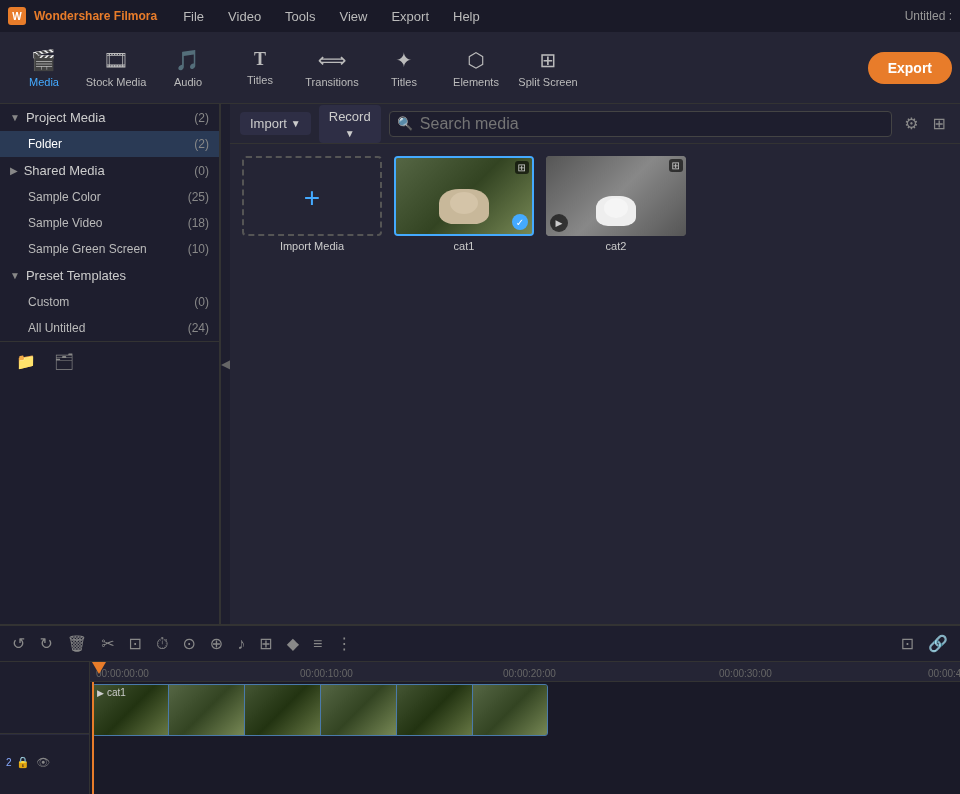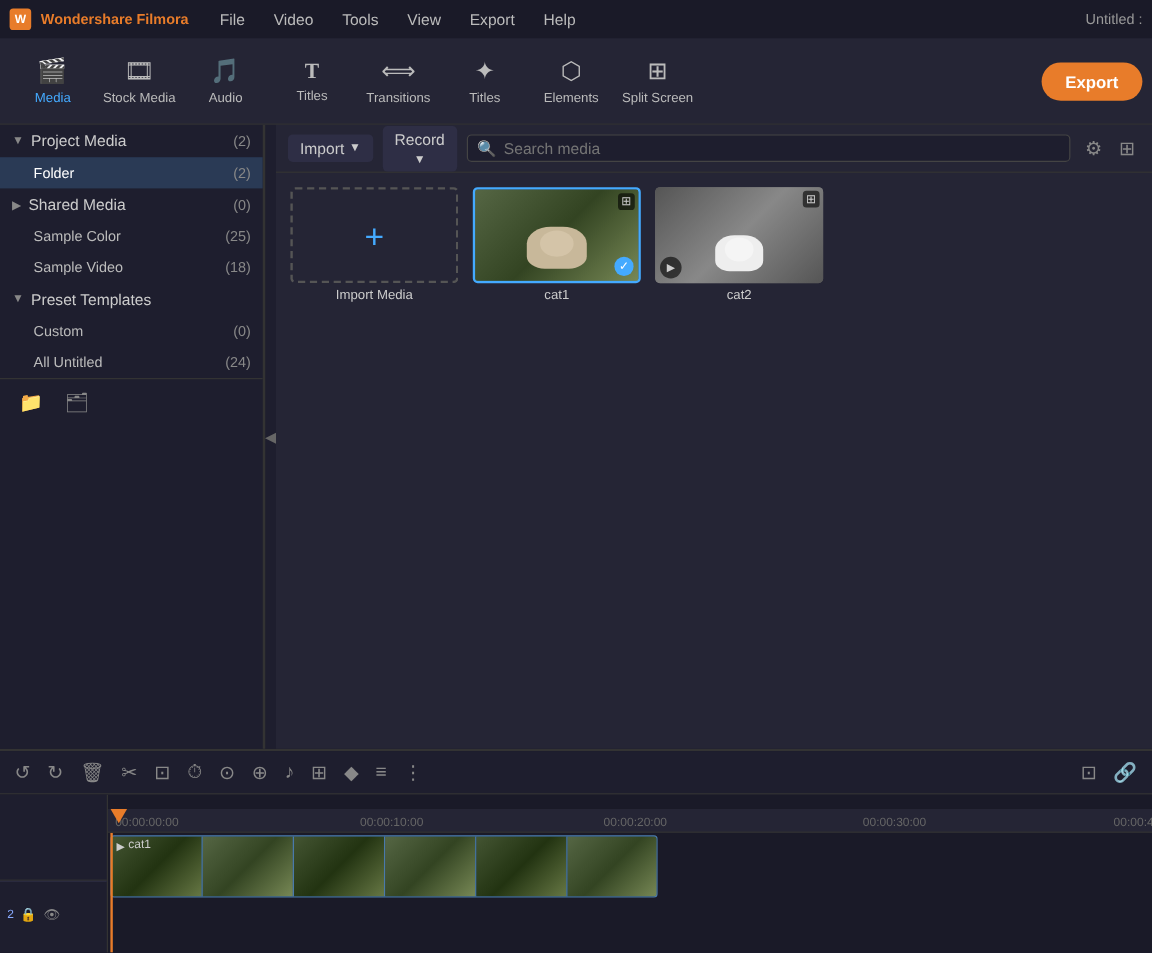--- a/index.html
+++ b/index.html
@@ -30,21 +30,21 @@
     .sidebar-item.active { background: #2a3a55; color: #fff; }
     .sidebar-item .count { margin-left: auto; color: #888; font-size: 12px; }
     .sidebar-bottom { display: flex; gap: 10px; padding: 8px 12px; border-top: 1px solid #333; }
 
     
     .content { flex: 1; background: #252535; display: flex; flex-direction: column; overflow: hidden; }
     .content-toolbar { display: flex; align-items: center; padding: 6px 10px; gap: 8px; border-bottom: 1px solid #333; height: 40px; }
     .import-btn { display: flex; align-items: center; gap: 4px; background: #2e2e45; border: none; color: #ccc; padding: 4px 10px; border-radius: 4px; cursor: pointer; font-size: 13px; }
     .record-btn { display: flex; align-items: center; gap: 4px; background: #2e2e45; border: none; color: #ccc; padding: 4px 10px; border-radius: 4px; cursor: pointer; font-size: 13px; flex-direction: column; }
     .search-box { flex: 1; display: flex; align-items: center; background: #1e1e2e; border: 1px solid #444; border-radius: 4px; padding: 3px 8px; gap: 6px; }
-    .search-box input { background: transparent; border: none; color: #ccc; font-size: 13px; flex: 1; outline: none; }
+    .search-box input { background: transparent; border: none; color: #ccc; font-size: 16px; flex: 1; outline: none; }
     .content-icons { display: flex; gap: 6px; align-items: center; }
     .icon-btn { background: none; border: none; color: #888; cursor: pointer; font-size: 16px; padding: 2px 4px; }
 
     
     .media-grid { display: flex; flex-wrap: wrap; gap: 12px; padding: 12px; overflow-y: auto; flex: 1; align-content: flex-start; }
     .media-item { display: flex; flex-direction: column; align-items: center; cursor: pointer; }
     .media-thumb { width: 140px; height: 80px; background: #333; border-radius: 4px; position: relative; overflow: hidden; display: flex; align-items: center; justify-content: center; }
     .media-thumb.selected { border: 2px solid #4af; }
     .media-thumb .corner-icon { position: absolute; top: 3px; right: 3px; background: rgba(0,0,0,0.6); border-radius: 3px; padding: 1px 3px; font-size: 10px; color: #ccc; }
     .media-thumb .check-badge { position: absolute; bottom: 4px; right: 4px; background: #4af; border-radius: 50%; width: 16px; height: 16px; display: flex; align-items: center; justify-content: center; color: white; font-size: 10px; }
@@ -62,21 +62,21 @@
     .timeline-toolbar { display: flex; align-items: center; padding: 4px 8px; gap: 6px; background: #1e1e2e; border-bottom: 1px solid #333; height: 36px; }
     .tl-btn { background: none; border: none; color: #888; cursor: pointer; font-size: 16px; padding: 2px 4px; border-radius: 3px; }
     .timeline-left { display: flex; align-items: center; gap: 6px; }
     .timeline-right { margin-left: auto; display: flex; gap: 6px; }
 
     .timeline-body { display: flex; flex: 1; overflow: hidden; }
     .timeline-side { width: 90px; background: #1e1e2e; border-right: 1px solid #333; display: flex; flex-direction: column; justify-content: flex-end; padding-bottom: 4px; }
     .timeline-track-label { display: flex; align-items: center; height: 56px; padding: 0 6px; gap: 4px; border-top: 1px solid #2a2a3e; }
     .track-icon { color: #888; font-size: 12px; }
     .track-icons { display: flex; gap: 4px; }
-    .timeline-main { flex: 1; display: flex; flex-direction: column; overflow: hidden; margin-top: 12px; }
+    .timeline-main { flex: 1; display: flex; flex-direction: column; overflow: hidden; }
     .timeline-ruler { height: 20px; background: #252535; border-bottom: 1px solid #333; display: flex; align-items: flex-end; padding-bottom: 2px; position: relative; overflow: hidden; }
     .ruler-label { position: absolute; font-size: 10px; color: #666; bottom: 2px; }
     .timeline-tracks { flex: 1; position: relative; overflow: hidden; }
     .video-track { position: absolute; top: 0; left: 0; height: 56px; width: 100%; background: #1a1a28; }
     .video-clip { position: absolute; top: 2px; height: 52px; background: #2a4a6a; border-radius: 3px; overflow: hidden; display: flex; align-items: stretch; border: 1px solid #4a7aaa; }
     .video-clip-label { position: absolute; top: 2px; left: 4px; font-size: 10px; color: #ccc; z-index: 2; display: flex; align-items: center; gap: 3px; }
     .clip-frames { display: flex; width: 100%; height: 100%; overflow: hidden; }
 
     
     .playhead { position: absolute; top: 0; left: 2px; width: 2px; height: 100%; background: #e87c2a; z-index: 10; }
@@ -159,20 +159,24 @@
     <div class="sidebar-item">
       <span>Sample Color</span>
       <span class="count">(25)</span>
     </div>
 
     <div class="sidebar-item">
       <span>Sample Video</span>
       <span class="count">(18)</span>
     </div>
 
+    <div class="sidebar-item">
+      <span>Sample Green Screen</span>
+      <span class="count">(10)</span>
+    </div>
 
     <div class="sidebar-header">
       <span class="arrow">▼</span>
       <span>Preset Templates</span>
     </div>
     <div class="sidebar-item">
       <span>Custom</span>
       <span class="count">(0)</span>
     </div>
     <div class="sidebar-item">

